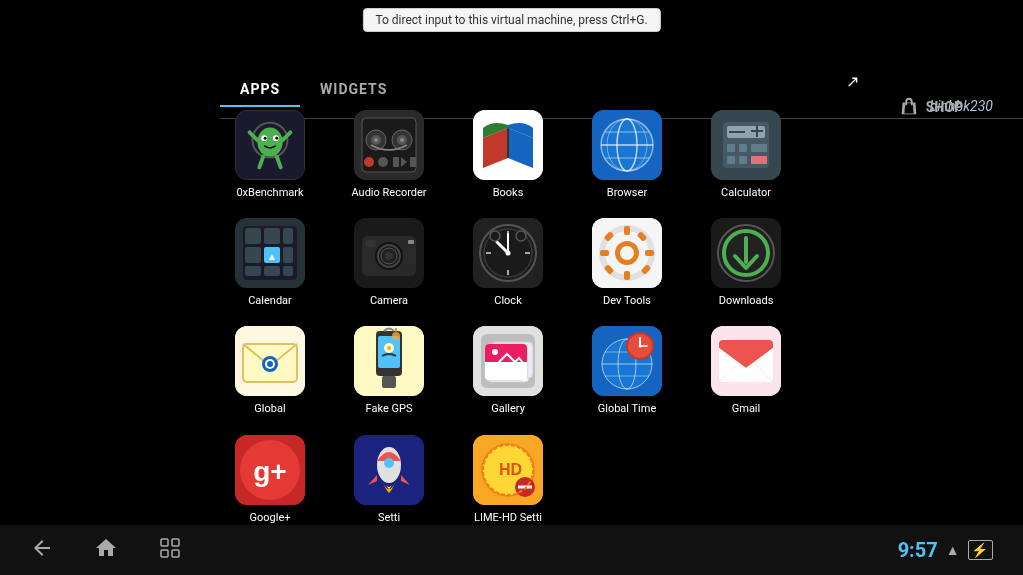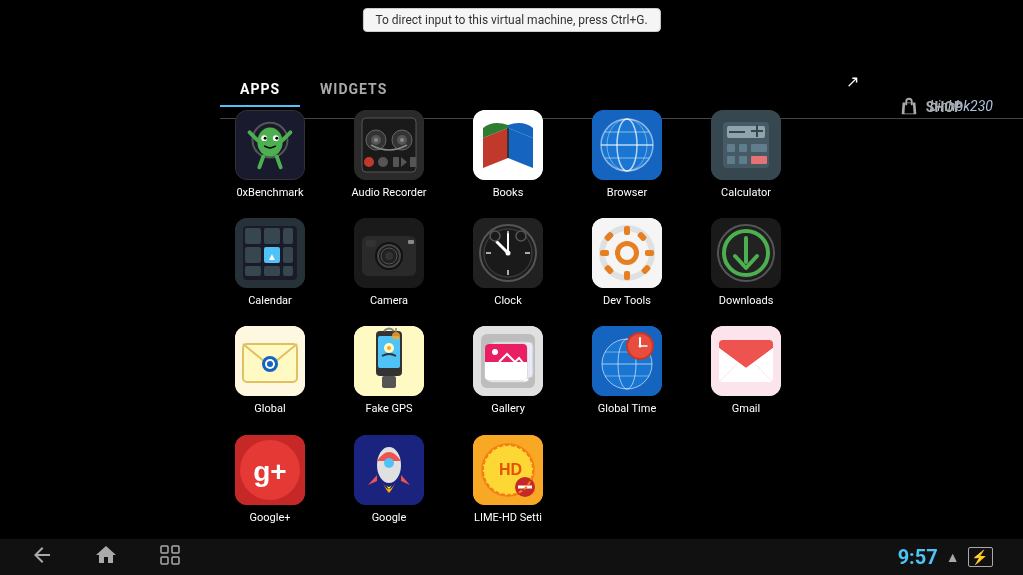--- a/index.html
+++ b/index.html
@@ -144,21 +144,21 @@
     .icon-jetboy { background: #1a237e; }
     .icon-latitude { background: #e3f2fd; }
     .icon-limehd { background: #f9a825; }
 
     
     .nav-bar {
       position: absolute;
       bottom: 0;
       left: 0;
       right: 0;
-      height: 36px;
+      height: 50px;
       background: #111;
       display: flex;
       align-items: center;
       justify-content: space-between;
       padding: 0 30px;
     }
 
     .nav-left {
       display: flex;
       gap: 40px;
@@ -572,21 +572,21 @@
 
         <circle cx="35" cy="28" r="5" fill="#4fc3f7"></circle>
 
         <path d="M23 40 L14 50 L23 46 Z" fill="#ef5350"></path>
         <path d="M47 40 L56 50 L47 46 Z" fill="#ef5350"></path>
 
         <path d="M29 48 Q35 60 41 48 Q38 55 35 58 Q32 55 29 48Z" fill="orange"></path>
         <path d="M31 48 Q35 56 39 48 Q37 52 35 54 Q33 52 31 48Z" fill="yellow"></path>
       </svg>
     </div>
-    <span class="app-label">Google</span>
+    <span class="app-label">Setti</span>
   </div>
 
 
   <div class="app-item">
     <div class="app-icon icon-limehd">
       <svg viewBox="0 0 70 70">
         <rect width="70" height="70" fill="#f9a825" rx="12"></rect>
 
         <circle cx="35" cy="35" r="28" fill="#f9a825"></circle>
         <circle cx="35" cy="35" r="26" fill="#fdd835" stroke="#f57f17" stroke-width="1.5"></circle>

